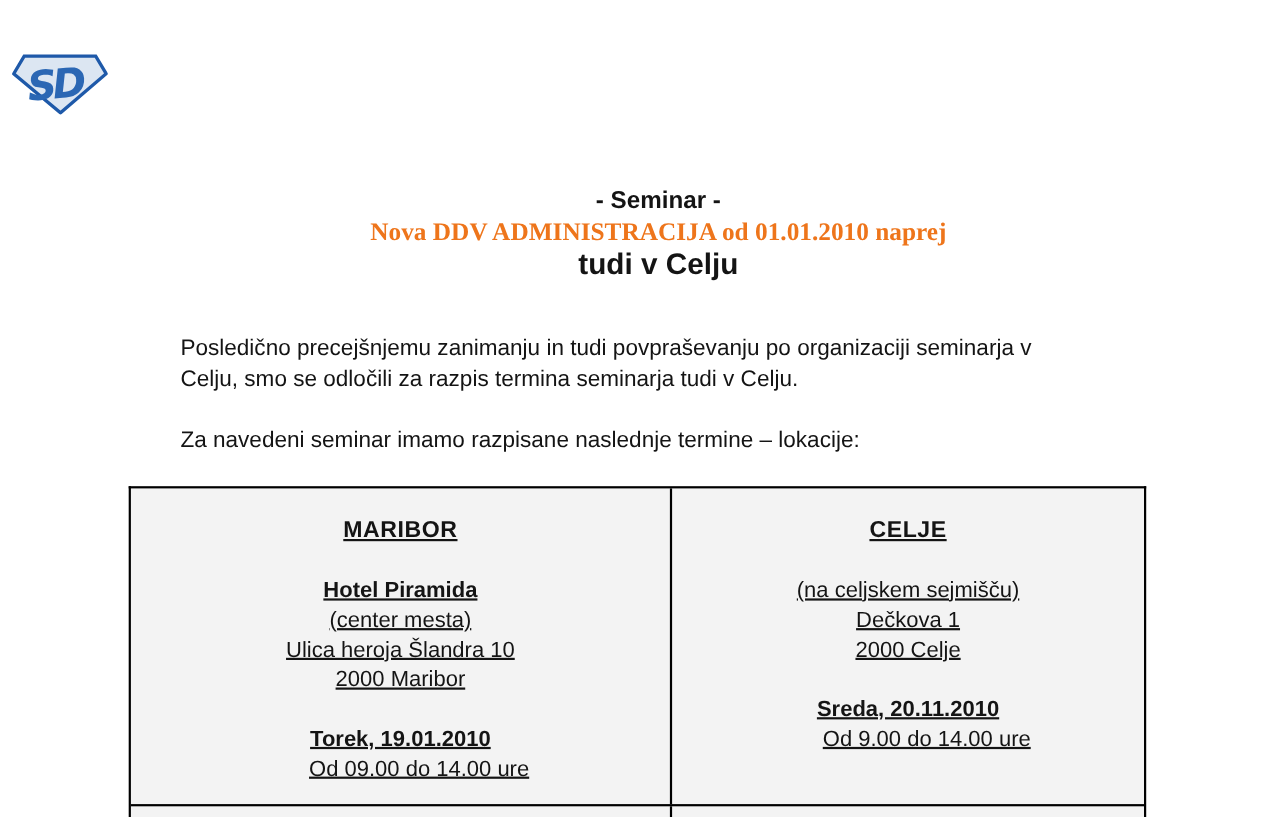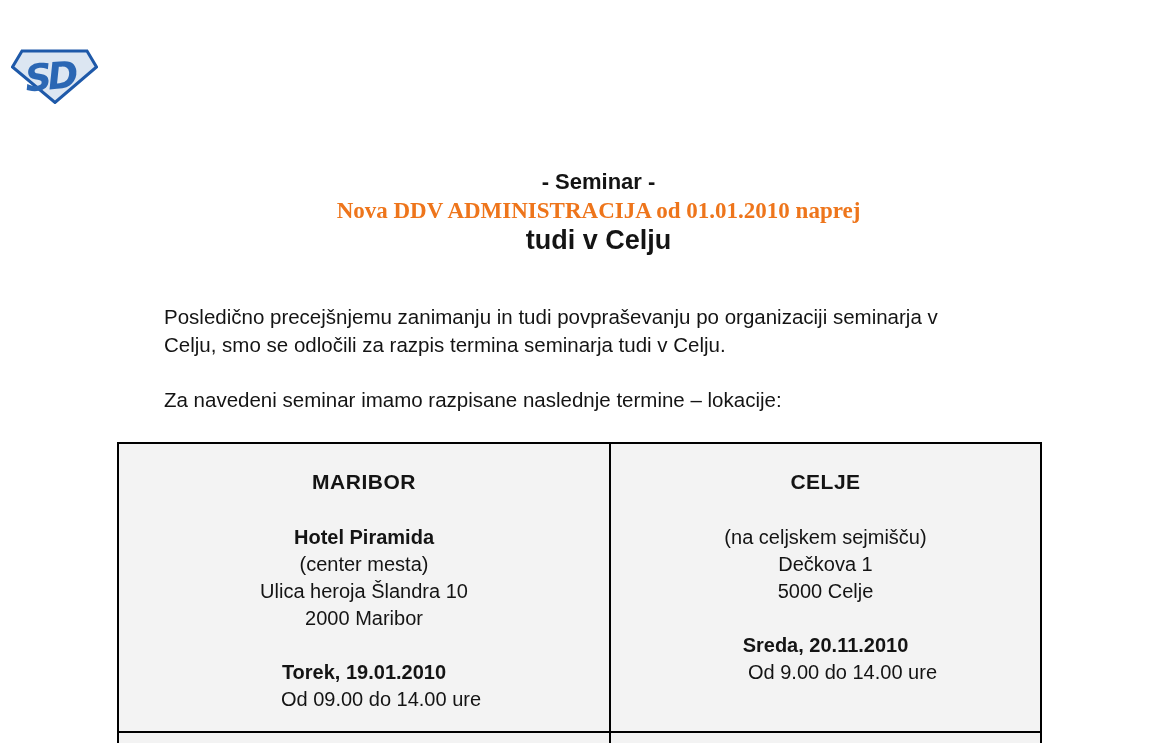--- a/index.html
+++ b/index.html
@@ -60,20 +60,21 @@
     border-bottom:none;
     background:var(--cell-background);
   }
   .schedule .row{
     display:flex;
     align-items:stretch;
   }
   .schedule .row.first{
     height:289px;
     border-bottom:2px solid var(--table-border);
+    text-decoration:underline;
   }
   .schedule .row.second{
     height:40px; 
   }
   .schedule .cell{
     text-align:center;
     font-size:20px;
     padding-top:26px;
   }
   .schedule .cell.left{
@@ -135,21 +136,21 @@
         <div class="gap-line"></div>
         <div class="date">Torek, 19.01.2010</div>
         <div class="time">Od 09.00 do 14.00 ure</div>
       </div>
 
       <div class="cell right">
         <div class="city">CELJE</div>
         <div class="venue-block">
           <div>(na celjskem sejmišču)</div>
           <div>Dečkova 1</div>
-          <div>5000 Celje</div>
+          <div>2000 Celje</div>
         </div>
         <div class="gap-line"></div>
         <div class="date">Sreda, 20.11.2010</div>
         <div class="time">Od 9.00 do 14.00 ure</div>
       </div>
 
     </div>
 
     <div class="row second">
       <div class="cell left"></div>

